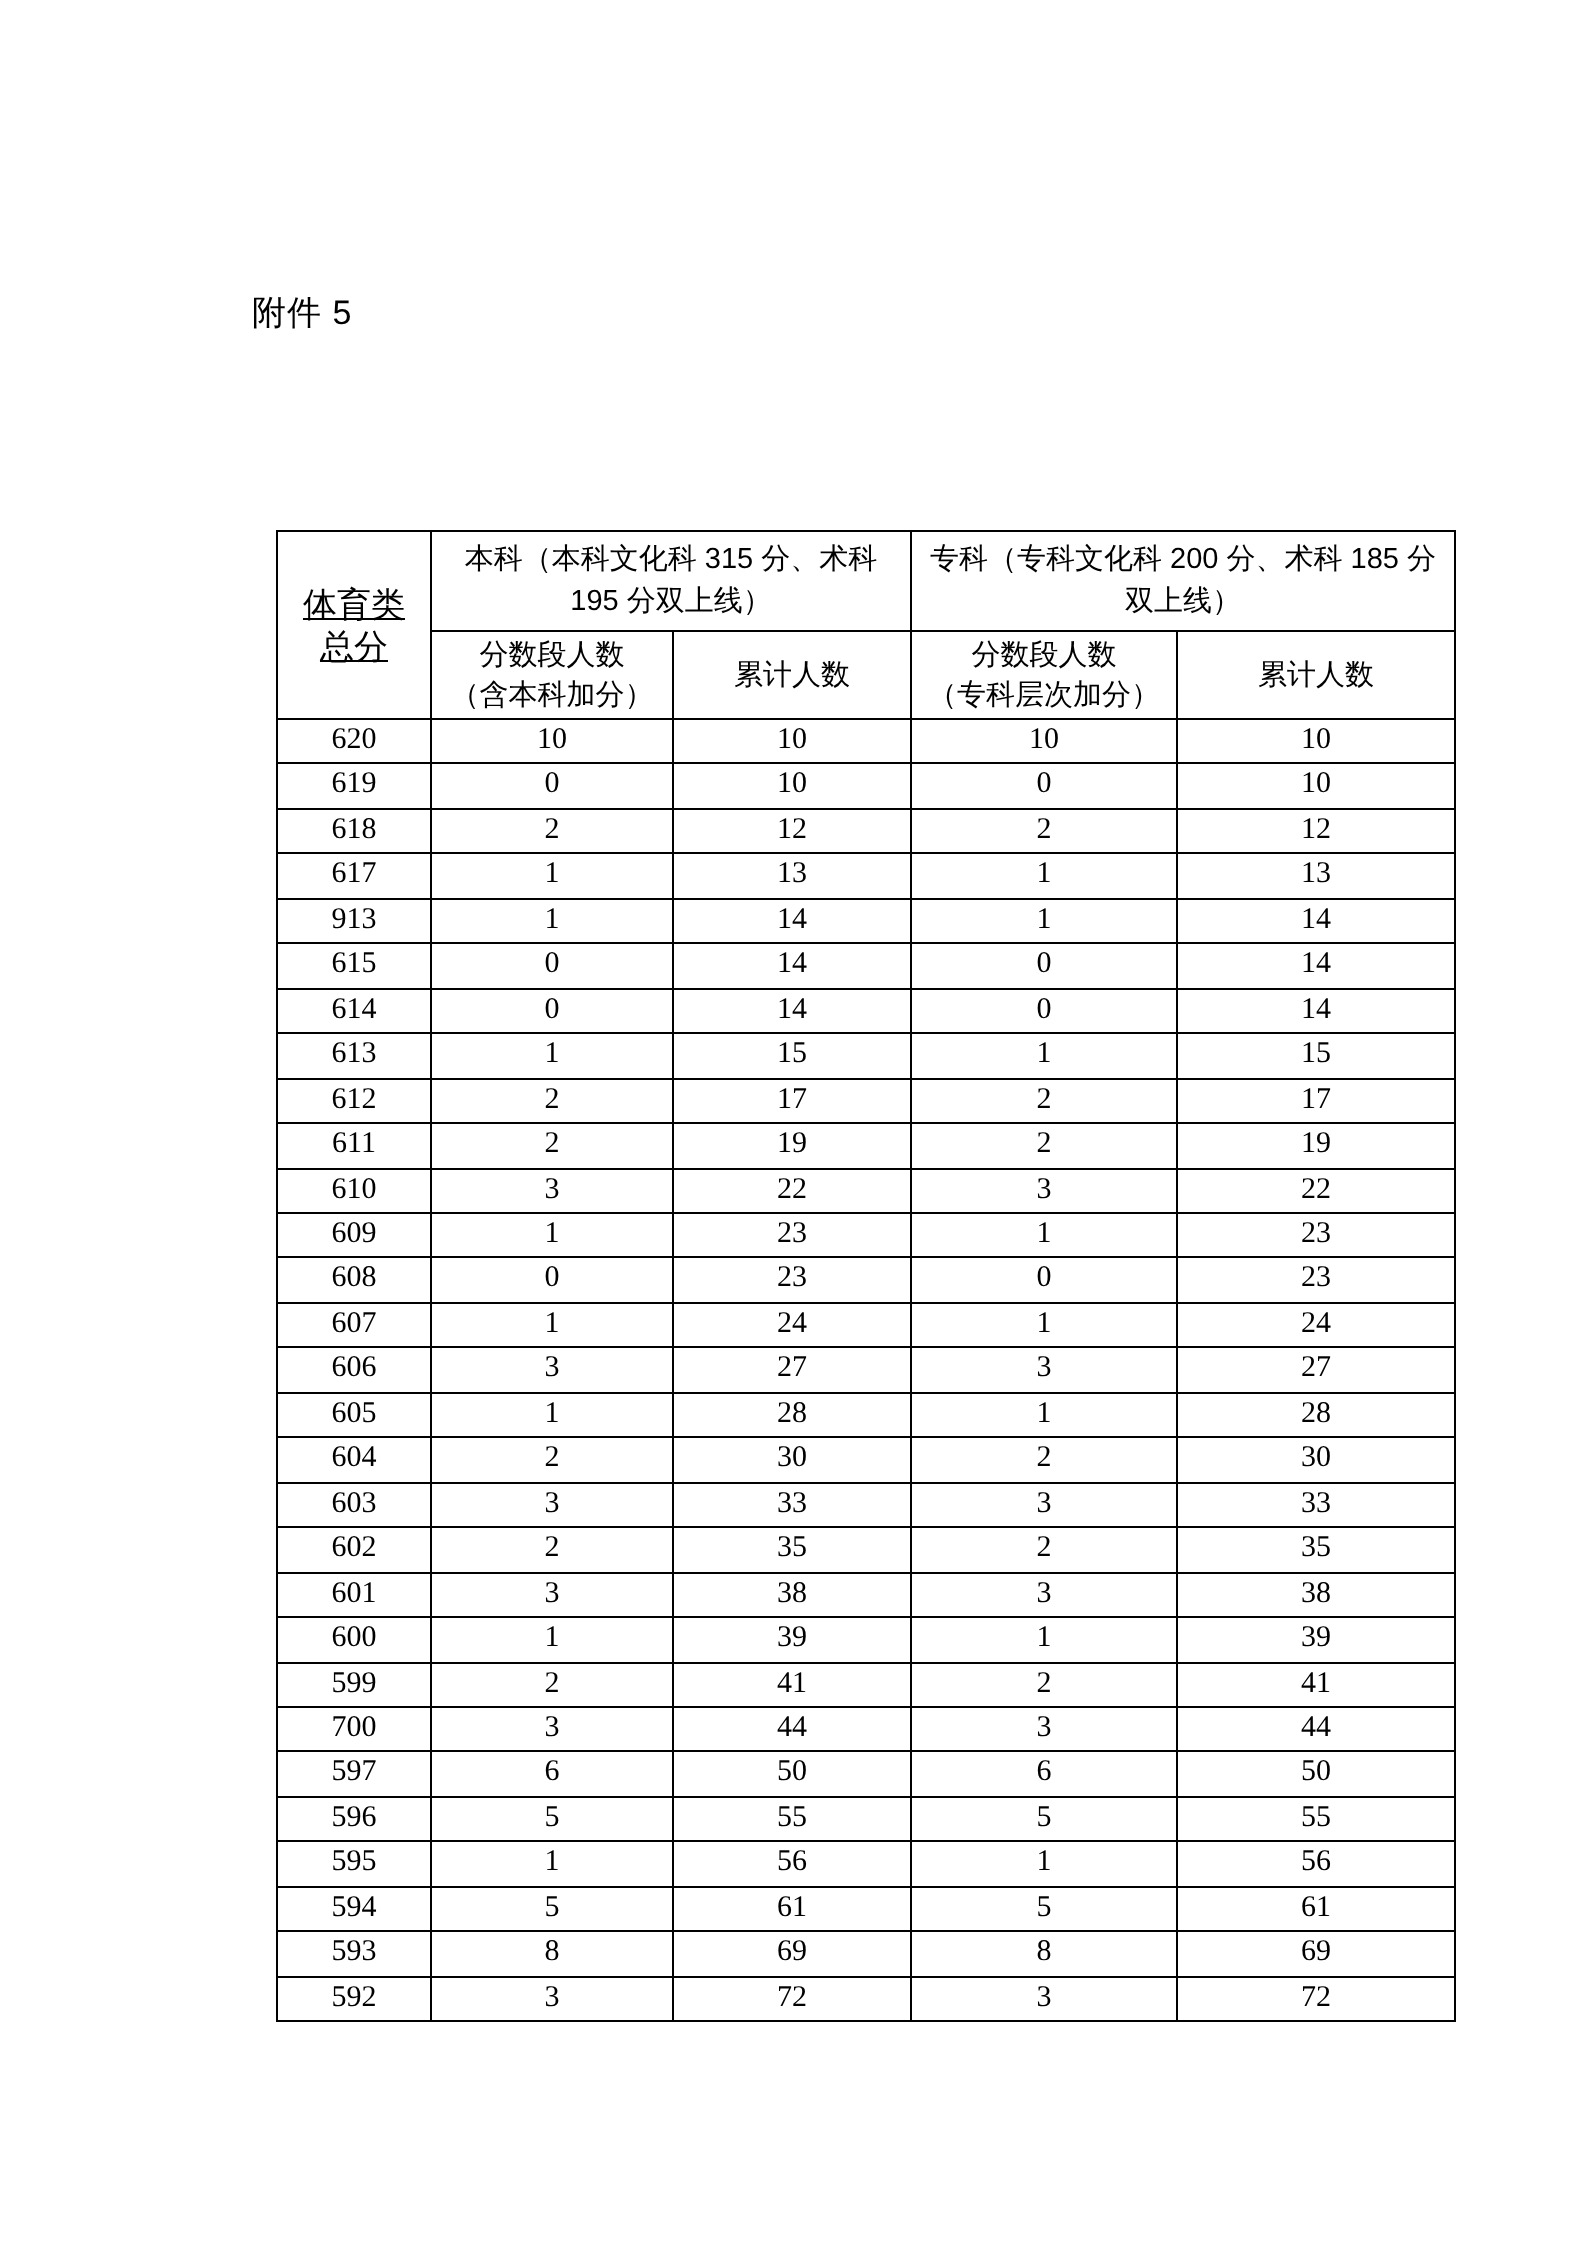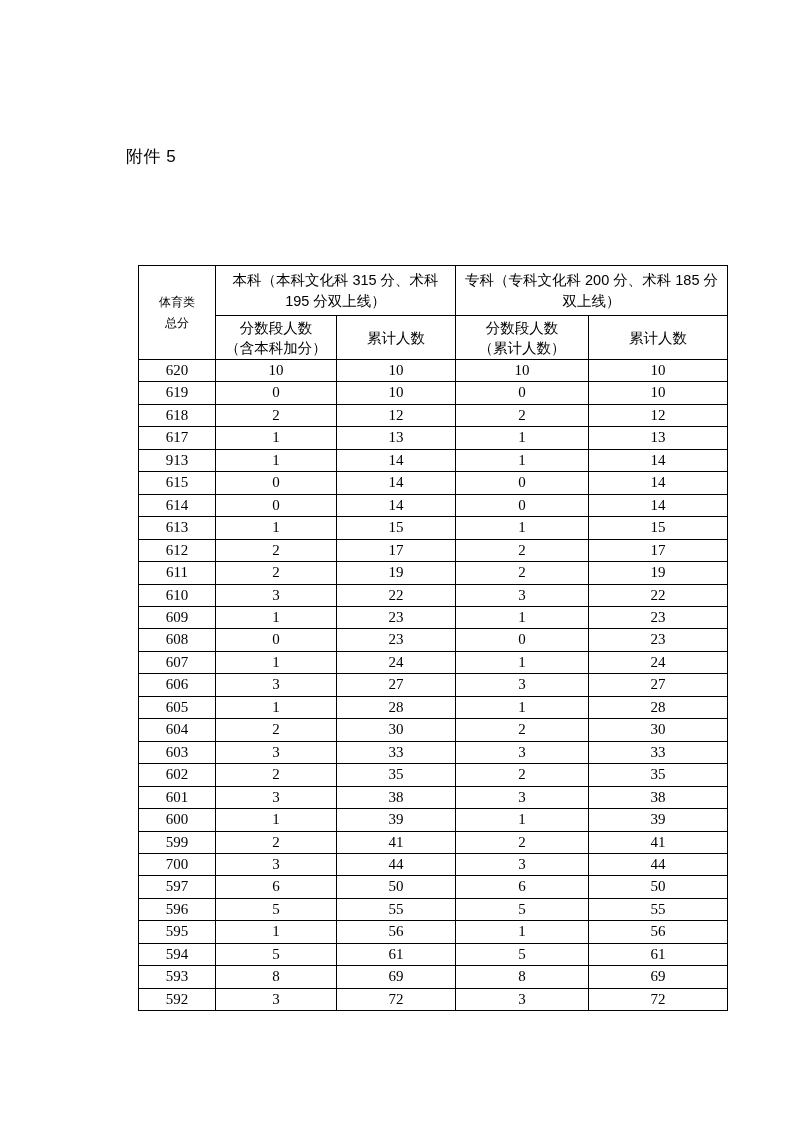--- a/index.html
+++ b/index.html
@@ -74,23 +74,24 @@
     border: 1px solid #000000;
     padding: 0;
     text-align: center;
     vertical-align: middle;
     font-weight: normal;
   }
 
   
   .h-cat {
     font-family: "Liberation Sans", "DejaVu Sans", sans-serif;
-    font-size: 12px;
+    font-size: 17px;
     line-height: 21px;
     height: 88px;
+    text-decoration: underline;
   }
   .h-group {
     font-family: "Liberation Sans", "DejaVu Sans", sans-serif;
     font-size: 14.5px;
     line-height: 21px;
     height: 45px;
     padding: 2px 5px !important;
   }
   .h-sub {
     font-family: "Liberation Sans", "DejaVu Sans", sans-serif;
@@ -155,21 +156,21 @@
           <td class="h-group" colspan="2">专科（专科文化科 200 分、术科 185 分双上线）</td>
         </tr>
         <tr>
           <td class="h-sub">
             <div>分数段人数</div>
             <div>（含本科加分）</div>
           </td>
           <td class="h-sub">累计人数</td>
           <td class="h-sub">
             <div>分数段人数</div>
-            <div>（累计人数）</div>
+            <div>（专科层次加分）</div>
           </td>
           <td class="h-sub">累计人数</td>
         </tr>
       </thead>
       <tbody id="table-body">
           <tr>
             <td>620</td>
             <td>10</td>
             <td>10</td>
             <td>10</td>

